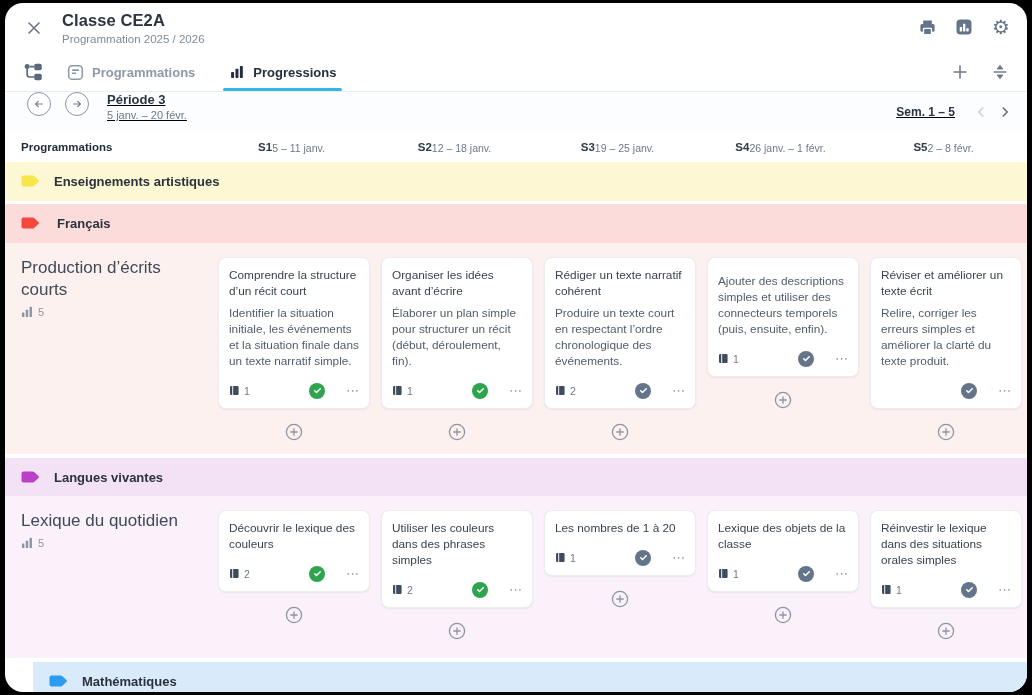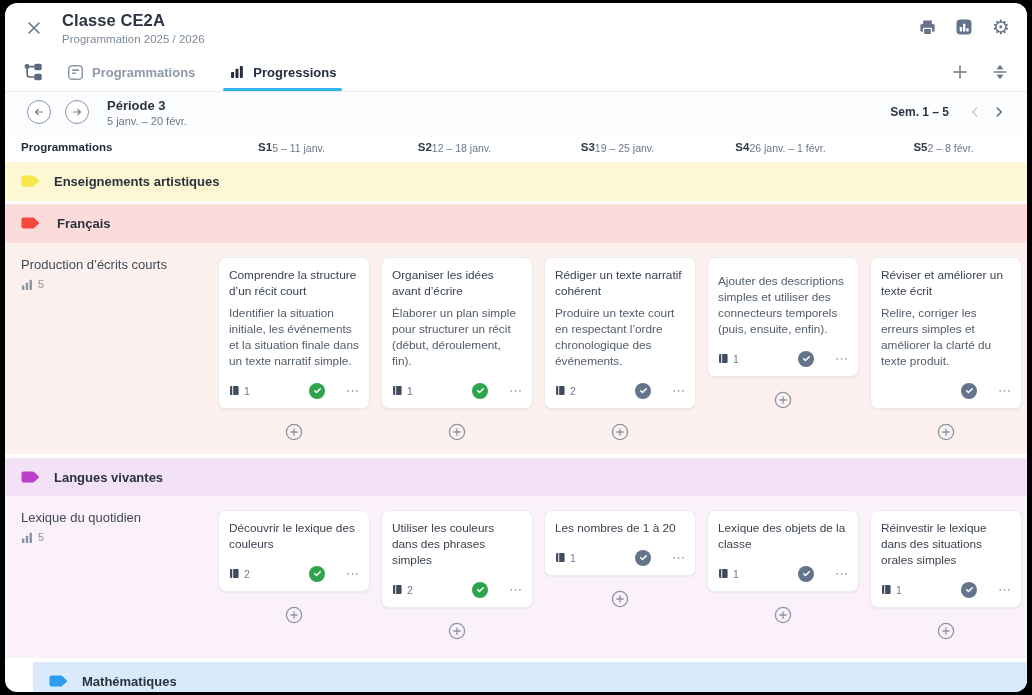--- a/index.html
+++ b/index.html
@@ -1,19 +1,19 @@
 <!DOCTYPE html>
 <html><head>
 <meta charset="utf-8">
 <style>
   html,body{margin:0;padding:0;background:#000;width:1032px;height:695px;overflow:hidden;
     font-family:"Liberation Sans","DejaVu Sans",sans-serif;-webkit-font-smoothing:antialiased;}
   .stage{position:relative;width:1032px;height:695px;}
   .window{position:absolute;left:5px;top:3px;width:1022px;height:689px;background:#fff;
-    border-radius:12px;overflow:hidden;}
+    border-radius:18px;overflow:hidden;}
 
   
   .hdr{position:relative;height:50px;}
   .close-btn{position:absolute;left:20px;top:16px;width:18px;height:18px;color:#6b7684;cursor:pointer;}
   .hdr-titles{position:absolute;left:57px;top:8px;}
   .hdr-title{font-size:16.5px;font-weight:700;color:#2b3542;letter-spacing:.1px;}
   .hdr-sub{font-size:11.5px;color:#7e8b99;margin-top:3px;}
   .hdr-actions{position:absolute;right:16px;top:14px;display:flex;gap:17px;align-items:center;color:#64748b;}
   .hdr-actions .ic{width:20px;height:20px;display:flex;align-items:center;justify-content:center;cursor:pointer;}
   .gear{font-size:20px;line-height:20px;color:#64748b;}
@@ -22,21 +22,21 @@
   .tabbar{position:relative;display:flex;align-items:center;height:38px;border-bottom:1px solid #e9edf1;padding:0 18px;}
   .hier-ic{color:#5b6a7b;width:20px;height:20px;margin-right:22px;cursor:pointer;}
   .tab{position:relative;height:100%;display:flex;align-items:center;gap:8px;font-size:13px;font-weight:700;cursor:pointer;padding:0 2px;}
   .tab.inactive{color:#8d99a8;margin-right:30px;}
   .tab.active{color:#232f3d;}
   .tab.active::after{content:"";position:absolute;left:-4px;right:-4px;bottom:0;height:3px;border-radius:3px;background:#35b5e5;}
   .tabbar-right{margin-left:auto;display:flex;gap:22px;align-items:center;color:#6f7a88;}
   .tabbar-right .ic{width:18px;height:18px;cursor:pointer;display:flex;align-items:center;justify-content:center;}
 
   
-  .periodbar{display:flex;align-items:center;height:40px;padding:0 20px 0 22px;background:#fcfdfe;}
+  .periodbar{display:flex;height:40px;padding:0 14px 0 22px;background:#fcfdfe;text-decoration:underline;}
   .circle-btn{width:22px;height:22px;border:1.4px solid #8a94a6;border-radius:50%;color:#707c8c;
     display:flex;align-items:center;justify-content:center;cursor:pointer;background:#fff;}
   .circle-btn + .circle-btn{margin-left:14px;}
   .period-txt{margin-left:18px;}
   .period-name{font-size:13px;font-weight:700;color:#2b3542;}
   .period-range{font-size:11px;color:#6c7988;margin-top:2px;}
   .week-nav{margin-left:auto;display:flex;align-items:center;gap:8px;}
   .week-range{font-size:12px;font-weight:700;color:#2b3542;margin-right:10px;}
   .chev{width:16px;height:16px;display:flex;align-items:center;justify-content:center;cursor:pointer;}
   .chev.disabled{color:#c7ced8;}
@@ -48,21 +48,21 @@
   .colheader .left{display:flex;align-items:center;padding-left:16px;font-size:11.5px;font-weight:700;color:#222e3c;}
   .wk{display:flex;flex-direction:row;align-items:center;justify-content:center;}
   .wk-label{font-size:11.5px;font-weight:700;color:#2c3a49;}
   .wk-dates{font-size:10.5px;color:#6c7988;margin-top:2px;}
 
   
   .band{display:flex;align-items:center;gap:13px;padding-left:16px;font-size:13px;font-weight:700;color:#2a323c;}
   .band svg{flex:0 0 auto;}
   .gap{background:#fff;}
   .rowlabel{padding:14px 8px 0 16px;}
-  .rowlabel-name{font-size:13px;color:#3f4a57;line-height:1.3;}
+  .rowlabel-name{font-size:17px;color:#3f4a57;line-height:1.3;}
   .rowlabel-count{display:flex;align-items:center;gap:4px;margin-top:4px;color:#8b96a4;font-size:11px;}
   .cellcard{padding:14px 0 0 8px;display:flex;flex-direction:column;align-items:flex-start;}
   .card{width:152px;background:#fff;border:1px solid #ebedf0;border-radius:8px;
     box-shadow:0 1px 2px rgba(30,40,60,.07);padding:9px 9px 9px 10px;box-sizing:border-box;}
   .card-title{font-size:11.8px;color:#39434f;line-height:1.36;}
   .card-desc{font-size:11.8px;color:#515d6b;line-height:1.36;margin-top:6px;}
   .card-foot{display:flex;align-items:center;margin-top:13px;height:17px;}
   .sess{display:flex;align-items:center;gap:4px;color:#6e7988;font-size:10.5px;}
   .sess svg{color:#3f4c5e;}
   .foot-right{margin-left:auto;display:flex;align-items:center;gap:21px;}

